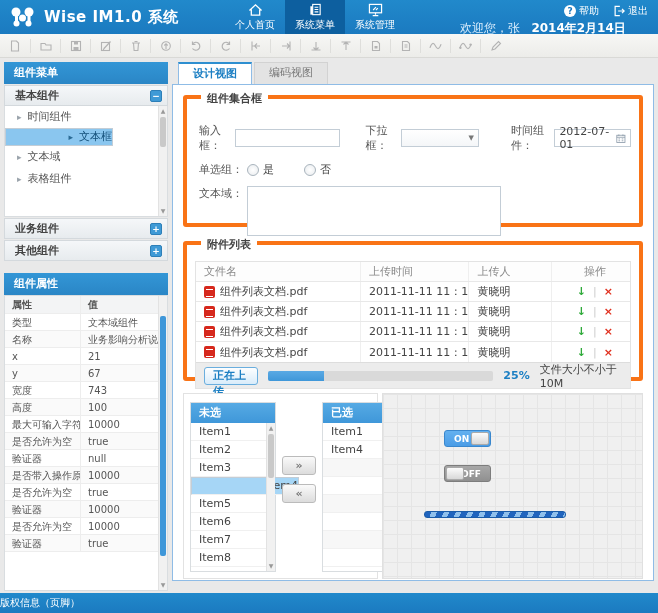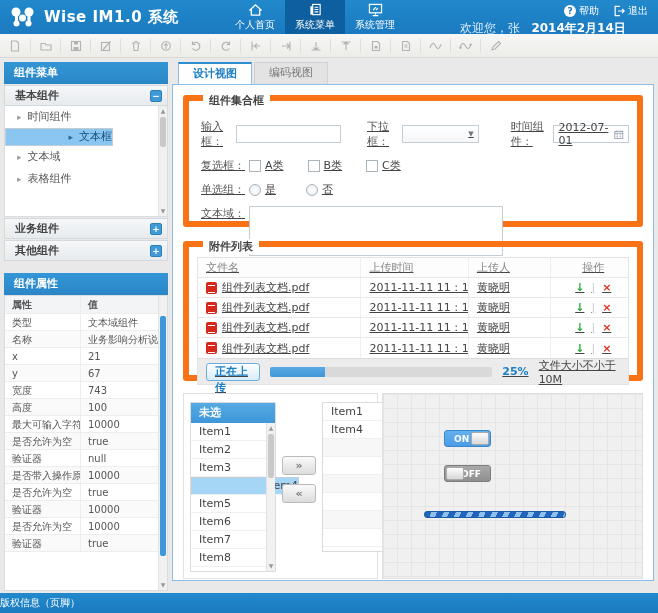--- a/index.html
+++ b/index.html
@@ -57,21 +57,21 @@
   .prow .pv { flex:1; padding-left:7px; color:#555; white-space:nowrap; overflow:hidden; }
   .prow:nth-child(odd):not(.head) { background:#fafafa; }
   
   .main { position:absolute; left:172px; top:62px; width:482px; }
   .tabs { display:flex; margin-left:6px; height:22px; }
   .tab { padding:0 14px; line-height:20px; font-size:11px; cursor:pointer; }
   .tab.active { background:#fff; border:1px solid #8fbce6; border-top:2px solid #2e8fd0; border-bottom:none;
     color:#1c7fc3; font-weight:bold; }
   .tab.idle { background:#e3e3e3; border:1px solid #d2d2d2; border-bottom:none; color:#777; margin-left:2px; }
   .container { background:#fff; border:1px solid #8fbce6; height:497px; padding:8px 10px; }
-  .fieldset { position:relative; border:6px solid #f97316; border-radius:3px; padding:6px 8px;text-decoration:underline; }
+  .fieldset { position:relative; border:4px solid #f97316; border-radius:3px; padding:12px 8px; }
   .legend { position:absolute; top:-8px; left:14px; background:#fff; padding:0 6px; font-weight:bold;
     color:#444; font-size:11px; }
   .f1 { height:132px; margin-top:2px; }
   .frow { display:flex; align-items:center; margin:9px 0 0 4px; }
   .flabel { color:#555; margin-right:4px; }
   .txt-input { width:105px; height:18px; border:1px solid #c3cdd6; background:#fff; font-size:11px; padding:0 3px; }
   .sel { width:108px; height:18px; border:1px solid #c3cdd6; background:linear-gradient(#fff,#f4f6f8);
     display:flex; align-items:center; justify-content:flex-end; cursor:pointer; }
   .sel .caret { font-size:7px; color:#777; margin-right:4px; }
   .date-box { width:103px; height:18px; border:1px solid #c3cdd6; display:flex; align-items:center;
@@ -421,35 +421,20 @@
         <div class="date-box">
           <span>2012-07-01</span>
           <svg width="11" height="11" viewBox="0 0 12 12">
             <rect x="1" y="2" width="10" height="9" fill="none" stroke="#8a99a8" stroke-width="1"></rect>
             <path d="M1,4.5 h10 M3.5,1 v2 M8.5,1 v2" stroke="#8a99a8" stroke-width="1"></path>
             <path d="M3,6.5 h2 M7,6.5 h2 M3,8.8 h2 M7,8.8 h2" stroke="#8a99a8" stroke-width="1"></path>
           </svg>
         </div>
       </div>
       <div class="frow">
-        <span class="flabel">复选框：</span>
-        <span class="opt">
-            <span class="chk"></span>
-            <span>A类</span>
-          </span>
-        <span class="opt">
-            <span class="chk"></span>
-            <span>B类</span>
-          </span>
-        <span class="opt">
-            <span class="chk"></span>
-            <span>C类</span>
-          </span>
-      </div>
-      <div class="frow">
         <span class="flabel">单选组：</span>
         <span class="opt">
             <span class="rad"></span>
             <span>是</span>
           </span>
         <span class="opt" style="margin-left:6px">
             <span class="rad"></span>
             <span>否</span>
           </span>
       </div>
@@ -549,20 +534,21 @@
               <span class="ar" style="bottom:1px">▼</span>
               <span class="thumb" style="top:11px;height:44px"></span>
             </div>
           </div>
         </div>
         <div class="mvcol">
           <div class="mv">»</div>
           <div class="mv">«</div>
         </div>
         <div class="list right">
+          <div class="list-hd">已选</div>
           <div class="list-bd">
             <div class="li">Item1</div>
             <div class="li">Item4</div>
             <div class="li empty"></div>
             <div class="li empty"></div>
             <div class="li empty"></div>
             <div class="li empty"></div>
             <div class="li empty"></div>
             <div class="li empty"></div>
           </div>

